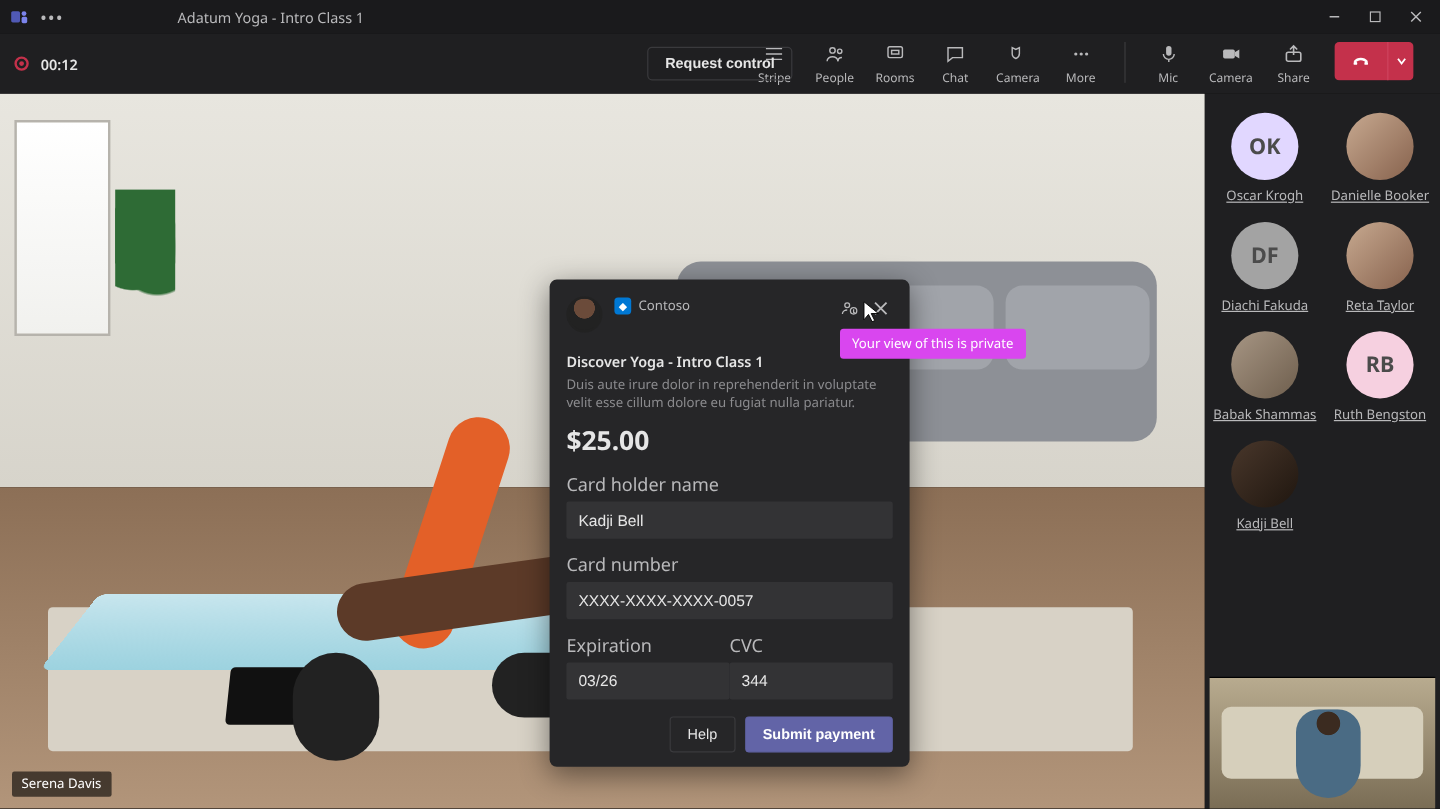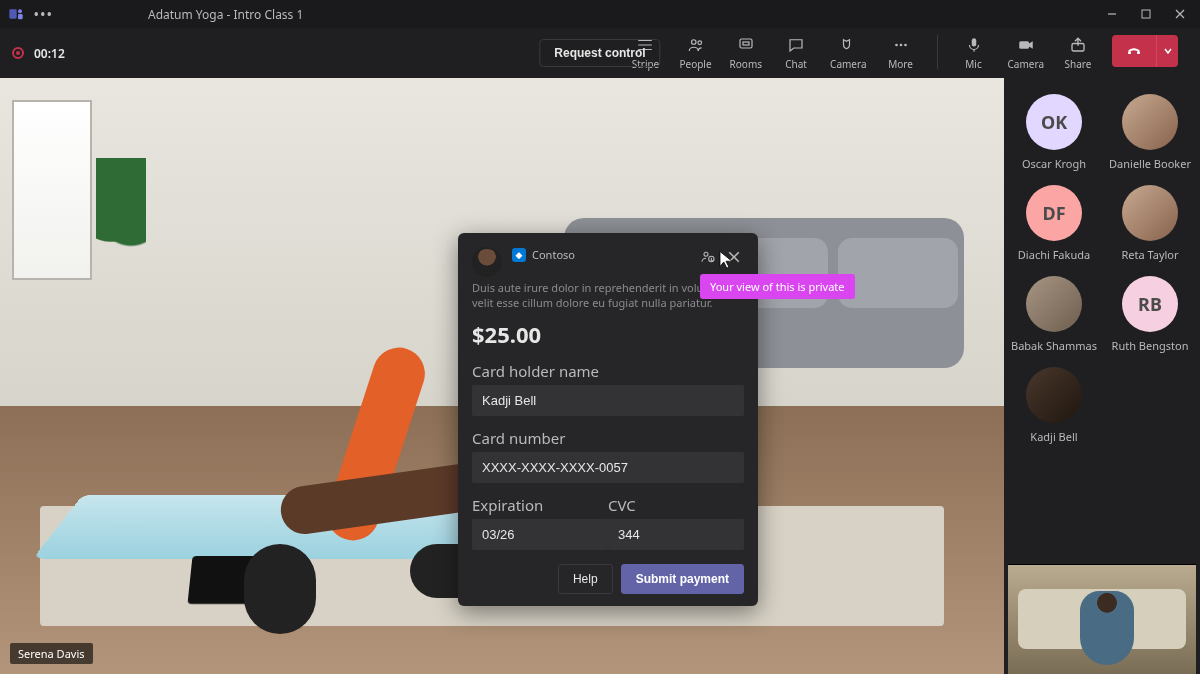--- a/index.html
+++ b/index.html
@@ -128,23 +128,23 @@
   .grid{display:grid;grid-template-columns:repeat(2,1fr);gap:6px 4px;}
   .pcell{display:flex;flex-direction:column;align-items:center;gap:6px;padding:4px 0;}
   .pavatar{width:56px;height:56px;border-radius:50%;display:flex;align-items:center;
     justify-content:center;font-weight:700;font-size:18px;}
   .pavatar.photo{background:linear-gradient(135deg,#c7a990,#87624d);}
   .pavatar.photo3{background:linear-gradient(135deg,#d8bfa8,#b58e6f);}
   .pavatar.photo4{background:linear-gradient(135deg,#a79684,#6e5e4d);}
   .pavatar.photo5{background:linear-gradient(135deg,#49372b,#1f160f);}
   .pavatar.init{color:#4b4b4b;}
   .init-purple{background:#e1d7ff;}
-  .init-olive{background:#fca5a5;text-align:right;}
+  .init-olive{background:#a3a3a3;text-align:right;}
   .init-pink{background:#f6d0e0;}
-  .pname{font-size:11px;color:var(--txt-dim);}
+  .pname{font-size:11px;color:var(--txt-dim);text-decoration:underline;}
   .selfview{margin-top:auto;height:110px;border-top:1px solid #000;position:relative;
     background:linear-gradient(#b8ab8f,#7a6d55);}
   .selfview .sofa{position:absolute;left:10px;right:10px;top:24px;height:60px;background:#d6cfbb;
     border-radius:8px;}
   .selfview .person2{position:absolute;left:72px;top:26px;width:54px;height:74px;
     background:radial-gradient(circle at 50% 16%, #3b2b20 0 14%, transparent 15%),
                linear-gradient(#4a6b84,#4a6b84);
     border-radius:20px 20px 28px 28px;}
 
   svg{display:block;}
@@ -336,20 +336,21 @@
               </svg>
           </span>
           <span class="hbtn">
             <svg width="12" height="12" viewBox="0 0 10 10">
                 <path d="M1 1l8 8M9 1l-8 8" stroke="currentColor" stroke-width="1.3"></path>
               </svg>
           </span>
         </div>
       </div>
 
+      <div class="sub">Discover Yoga - Intro Class 1</div>
       <div class="desc">Duis aute irure dolor in reprehenderit in voluptate velit esse cillum dolore eu fugiat nulla pariatur.</div>
       <div class="price">$25.00</div>
 
       <label>Card holder name</label>
       <input class="inp" value="Kadji Bell" style="">
 
       <label>Card number</label>
       <input class="inp" value="XXXX-XXXX-XXXX-0057" style="">
 
       <div class="row">

